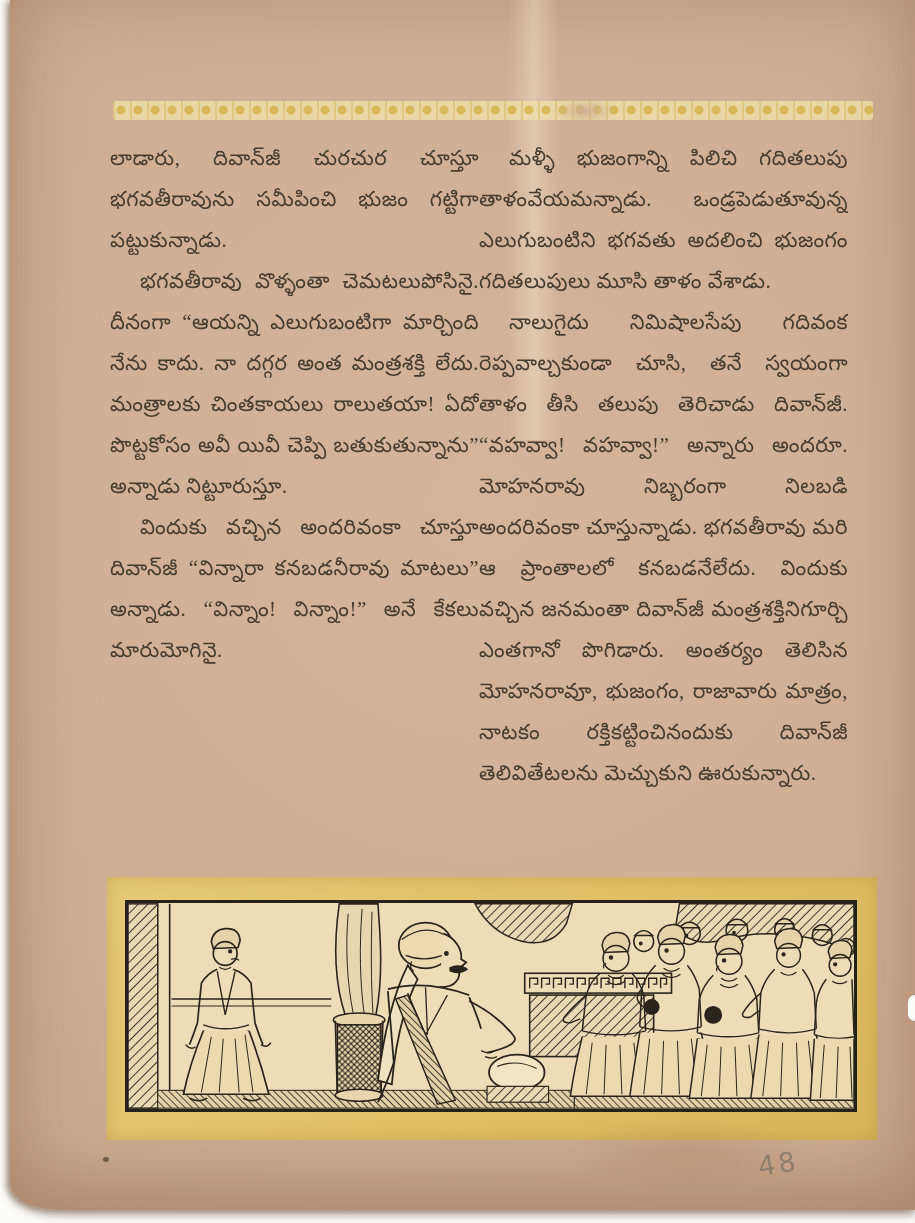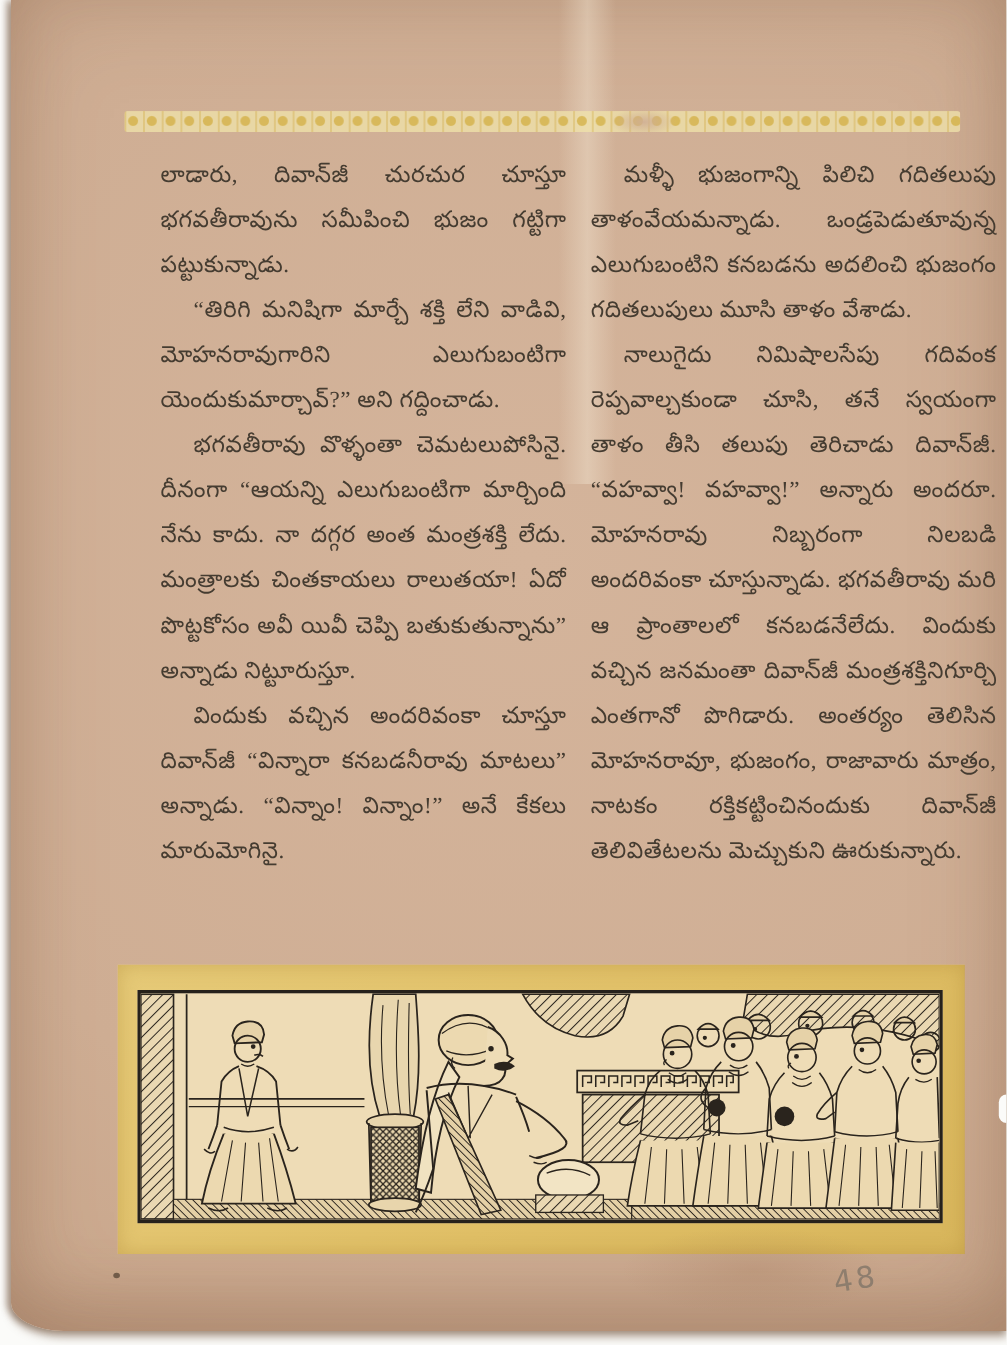--- a/index.html
+++ b/index.html
@@ -44,23 +44,22 @@
     background-size:17px 19px, 17px 19px;
     border-radius:3px;
     opacity:.9;
   }
   .ornament-fade{
     position:absolute;left:545px;top:98px;width:60px;height:26px;
     background:radial-gradient(closest-side, rgba(207,174,148,.9), rgba(207,174,148,0));
   }
   .text-area{
     position:absolute;left:100px;top:138px;width:760px;height:725px;
-    display:flex;gap:22px;overflow:hidden;
+    display:flex;overflow:hidden;
     color:#453c31;
-    margin-left:36px;
   }
   .col{width:369px;height:100%;overflow:hidden;}
   .col p{
     margin:0;font-size:21px;line-height:41px;text-align:justify;
     text-indent:30px;letter-spacing:.5px;
   }
   .col p.no-indent{text-indent:0;}
   .illus-frame{
     position:absolute;left:97px;top:877px;width:770px;height:263px;
     background:linear-gradient(135deg,#e6ca78 0%,#e0bf66 55%,#d8b65c 100%);
@@ -82,26 +81,25 @@
 <body>
 
 <div class="paper">
   <div class="crease"></div>
   <div class="ornament"></div>
   <div class="ornament-fade"></div>
 
   <div class="text-area">
     <div class="col">
       <p class="no-indent">లాడారు, దివాన్‌జీ చురచుర చూస్తూ భగవతీరావును సమీపించి భుజం గట్టిగా పట్టుకున్నాడు.</p>
-      <p>“తిరిగి మనిషిగా మార్చే శక్తి లేని వాడివి, మోహనరావుగారిని ఎలుగుబంటిగా యెందుకుమార్చావ్?” అని గద్దించాడు.</p>
       <p>భగవతీరావు వొళ్ళంతా చెమటలుపోసినై. దీనంగా “ఆయన్ని ఎలుగుబంటిగా మార్చింది నేను కాదు. నా దగ్గర అంత మంత్రశక్తి లేదు. మంత్రాలకు చింతకాయలు రాలుతయా! ఏదో పొట్టకోసం అవీ యివీ చెప్పి బతుకుతున్నాను” అన్నాడు నిట్టూరుస్తూ.</p>
       <p>విందుకు వచ్చిన అందరివంకా చూస్తూ దివాన్‌జీ “విన్నారా కనబడనీరావు మాటలు” అన్నాడు. “విన్నాం! విన్నాం!” అనే కేకలు మారుమోగినై.</p>
     </div>
     <div class="col">
-      <p>మళ్ళీ భుజంగాన్ని పిలిచి గదితలుపు తాళంవేయమన్నాడు. ఒండ్రపెడుతూవున్న ఎలుగుబంటిని కనబడను అదలించి భుజంగం గదితలుపులు మూసి తాళం వేశాడు.</p>
+      <p>మళ్ళీ భుజంగాన్ని పిలిచి గదితలుపు తాళంవేయమన్నాడు. ఒండ్రపెడుతూవున్న ఎలుగుబంటిని భగవతు అదలించి భుజంగం గదితలుపులు మూసి తాళం వేశాడు.</p>
       <p>నాలుగైదు నిమిషాలసేపు గదివంక రెప్పవాల్చకుండా చూసి, తనే స్వయంగా తాళం తీసి తలుపు తెరిచాడు దివాన్‌జీ. “వహవ్వా! వహవ్వా!” అన్నారు అందరూ. మోహనరావు నిబ్బరంగా నిలబడి అందరివంకా చూస్తున్నాడు. భగవతీరావు మరి ఆ ప్రాంతాలలో కనబడనేలేదు. విందుకు వచ్చిన జనమంతా దివాన్‌జీ మంత్రశక్తినిగూర్చి ఎంతగానో పొగిడారు. అంతర్యం తెలిసిన మోహనరావూ, భుజంగం, రాజావారు మాత్రం, నాటకం రక్తికట్టించినందుకు దివాన్‌జీ తెలివితేటలను మెచ్చుకుని ఊరుకున్నారు.</p>
     </div>
   </div>
 
   <div class="illus-frame">
     <div class="illus-canvas">
       <svg viewBox="0 0 732 206" xmlns="http://www.w3.org/2000/svg">
         <defs>
           <pattern id="h1" width="7" height="7" patternUnits="userSpaceOnUse" patternTransform="rotate(45)">
             <rect width="7" height="7" fill="#ead8b2"></rect>

